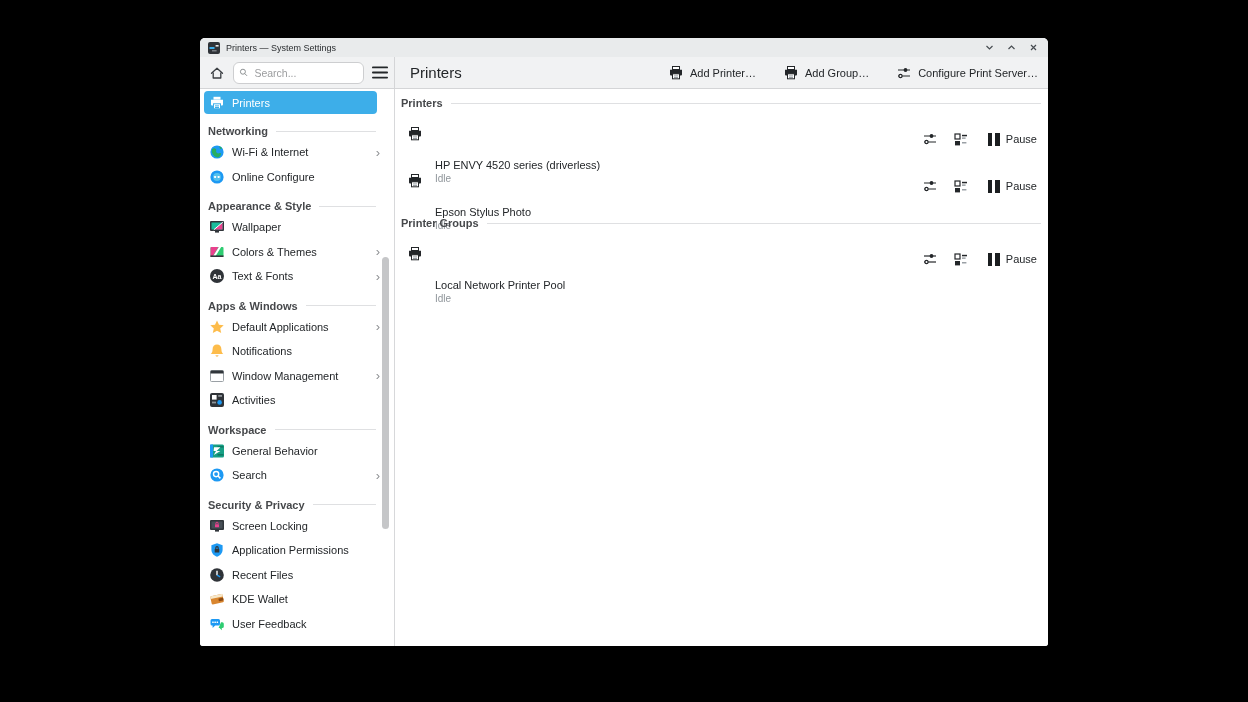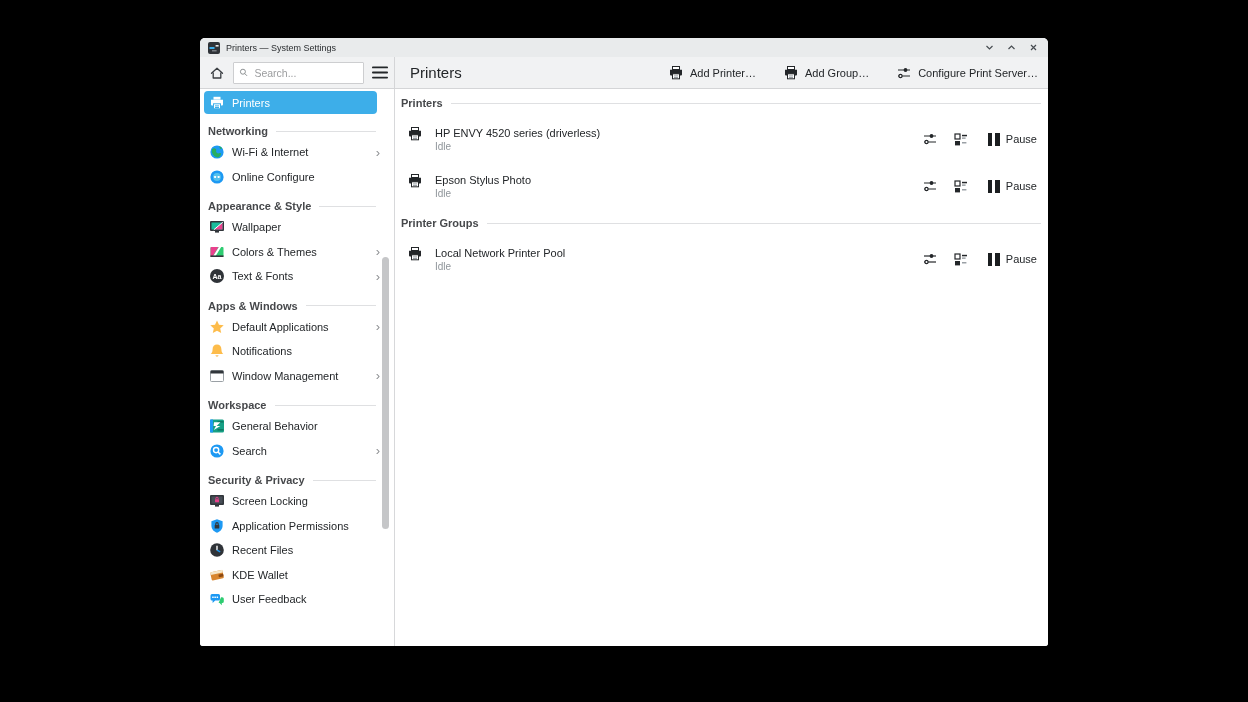--- a/index.html
+++ b/index.html
@@ -27,21 +27,21 @@
     flex:none;height:31px;background:#f1f2f3;border-bottom:1px solid #d4d5d7;
     display:flex;align-items:stretch;
   }
   .tb-left{
     width:195px;flex:none;box-sizing:border-box;
     display:flex;align-items:center;gap:8px;padding:0 6px 0 9px;
     border-right:1px solid #d4d5d7;
   }
   .home-btn{flex:none;display:flex;align-items:center;}
   .searchbox{
-    flex:1;height:20px;background:#fff;border:1px solid #cdced0;border-radius:1px;
+    flex:1;height:20px;background:#fff;border:1px solid #cdced0;border-radius:6px;
     display:flex;align-items:center;gap:4px;padding:0 5px;min-width:0;
   }
   .searchbox input{
     border:none;outline:none;background:transparent;width:100%;
     font-size:10.5px;color:#232629;font-family:inherit;
   }
   .searchbox input::placeholder{color:#9b9c9e;}
   .burger-btn{flex:none;display:flex;align-items:center;}
   .tb-main{flex:1;display:flex;align-items:center;padding:0 10px 0 15px;}
   .page-title{font-size:15px;color:#232629;}
@@ -80,21 +80,21 @@
     margin-top:6px;height:16px;display:flex;align-items:center;gap:8px;
     font-size:11px;font-weight:bold;color:#46484b;
   }
   .msection.mt10{margin-top:10px;text-align:right;}
   .msection .hline{flex:1;height:1px;background:#dfe0e2;}
   .prow{
     display:flex;align-items:flex-start;
     padding:16px 4px 7px 6px;height:24px;
   }
   .prow .picon{flex:none;margin-top:-1px;}
-  .pinfo{margin-left:12px;min-width:0;}
+  .pinfo{margin-left:12px;min-width:0;margin-top:32px;}
   .pname{font-size:11px;color:#232629;line-height:13px;white-space:nowrap;}
   .pstatus{font-size:10px;color:#8f959a;line-height:11px;margin-top:1px;}
   .pactions{margin-left:auto;display:flex;align-items:center;gap:15px;margin-top:4px;}
   .act-btn{display:flex;align-items:center;cursor:default;}
   .pause-btn{display:flex;align-items:center;gap:6px;font-size:11px;color:#232629;cursor:default;margin-left:4px;}
   .pbars{display:flex;gap:3px;}
   .pbars i{display:block;width:4.5px;height:13px;background:#1b1e20;}
   .i16{width:16px;height:16px;flex:none;display:block;}
   svg{display:block;}
 </style>
@@ -290,20 +290,30 @@
 
       <div class="side-item">
         <svg class="i16" viewBox="0 0 16 16">
           <rect x="1.5" y="2.5" width="13" height="11" rx="1" fill="#fff" stroke="#9aa0a5"></rect>
           <path d="M2.5 2.5h11a1 1 0 0 1 1 1v2h-13v-2a1 1 0 0 1 1-1z" fill="#31363b"></path>
         </svg>
         <span class="lbl">Window Management</span>
         <span class="chev">›</span>
       </div>
 
+      <div class="side-item">
+        <svg class="i16" viewBox="0 0 16 16">
+          <rect x="1" y="1" width="14" height="14" rx="2" fill="#2f3338"></rect>
+          <rect x="3" y="3" width="4.6" height="4.6" fill="#fff"></rect>
+          <rect x="9.2" y="3" width="3.8" height="1.8" fill="#8e959a"></rect>
+          <rect x="3" y="9.6" width="4" height="1.8" fill="#8e959a"></rect>
+          <circle cx="10.6" cy="10.4" r="2.3" fill="#1d99f3"></circle>
+        </svg>
+        <span class="lbl">Activities</span>
+      </div>
 
       <div class="side-header">
         <span>Workspace</span>
           <span class="hline"></span>
       </div>
 
       <div class="side-item">
         <svg class="i16" viewBox="0 0 16 16">
           <rect x="1" y="1.5" width="14" height="13" rx="1.5" fill="#16a085"></rect>
           <rect x="1" y="1.5" width="3" height="13" fill="#1d99f3"></rect>

